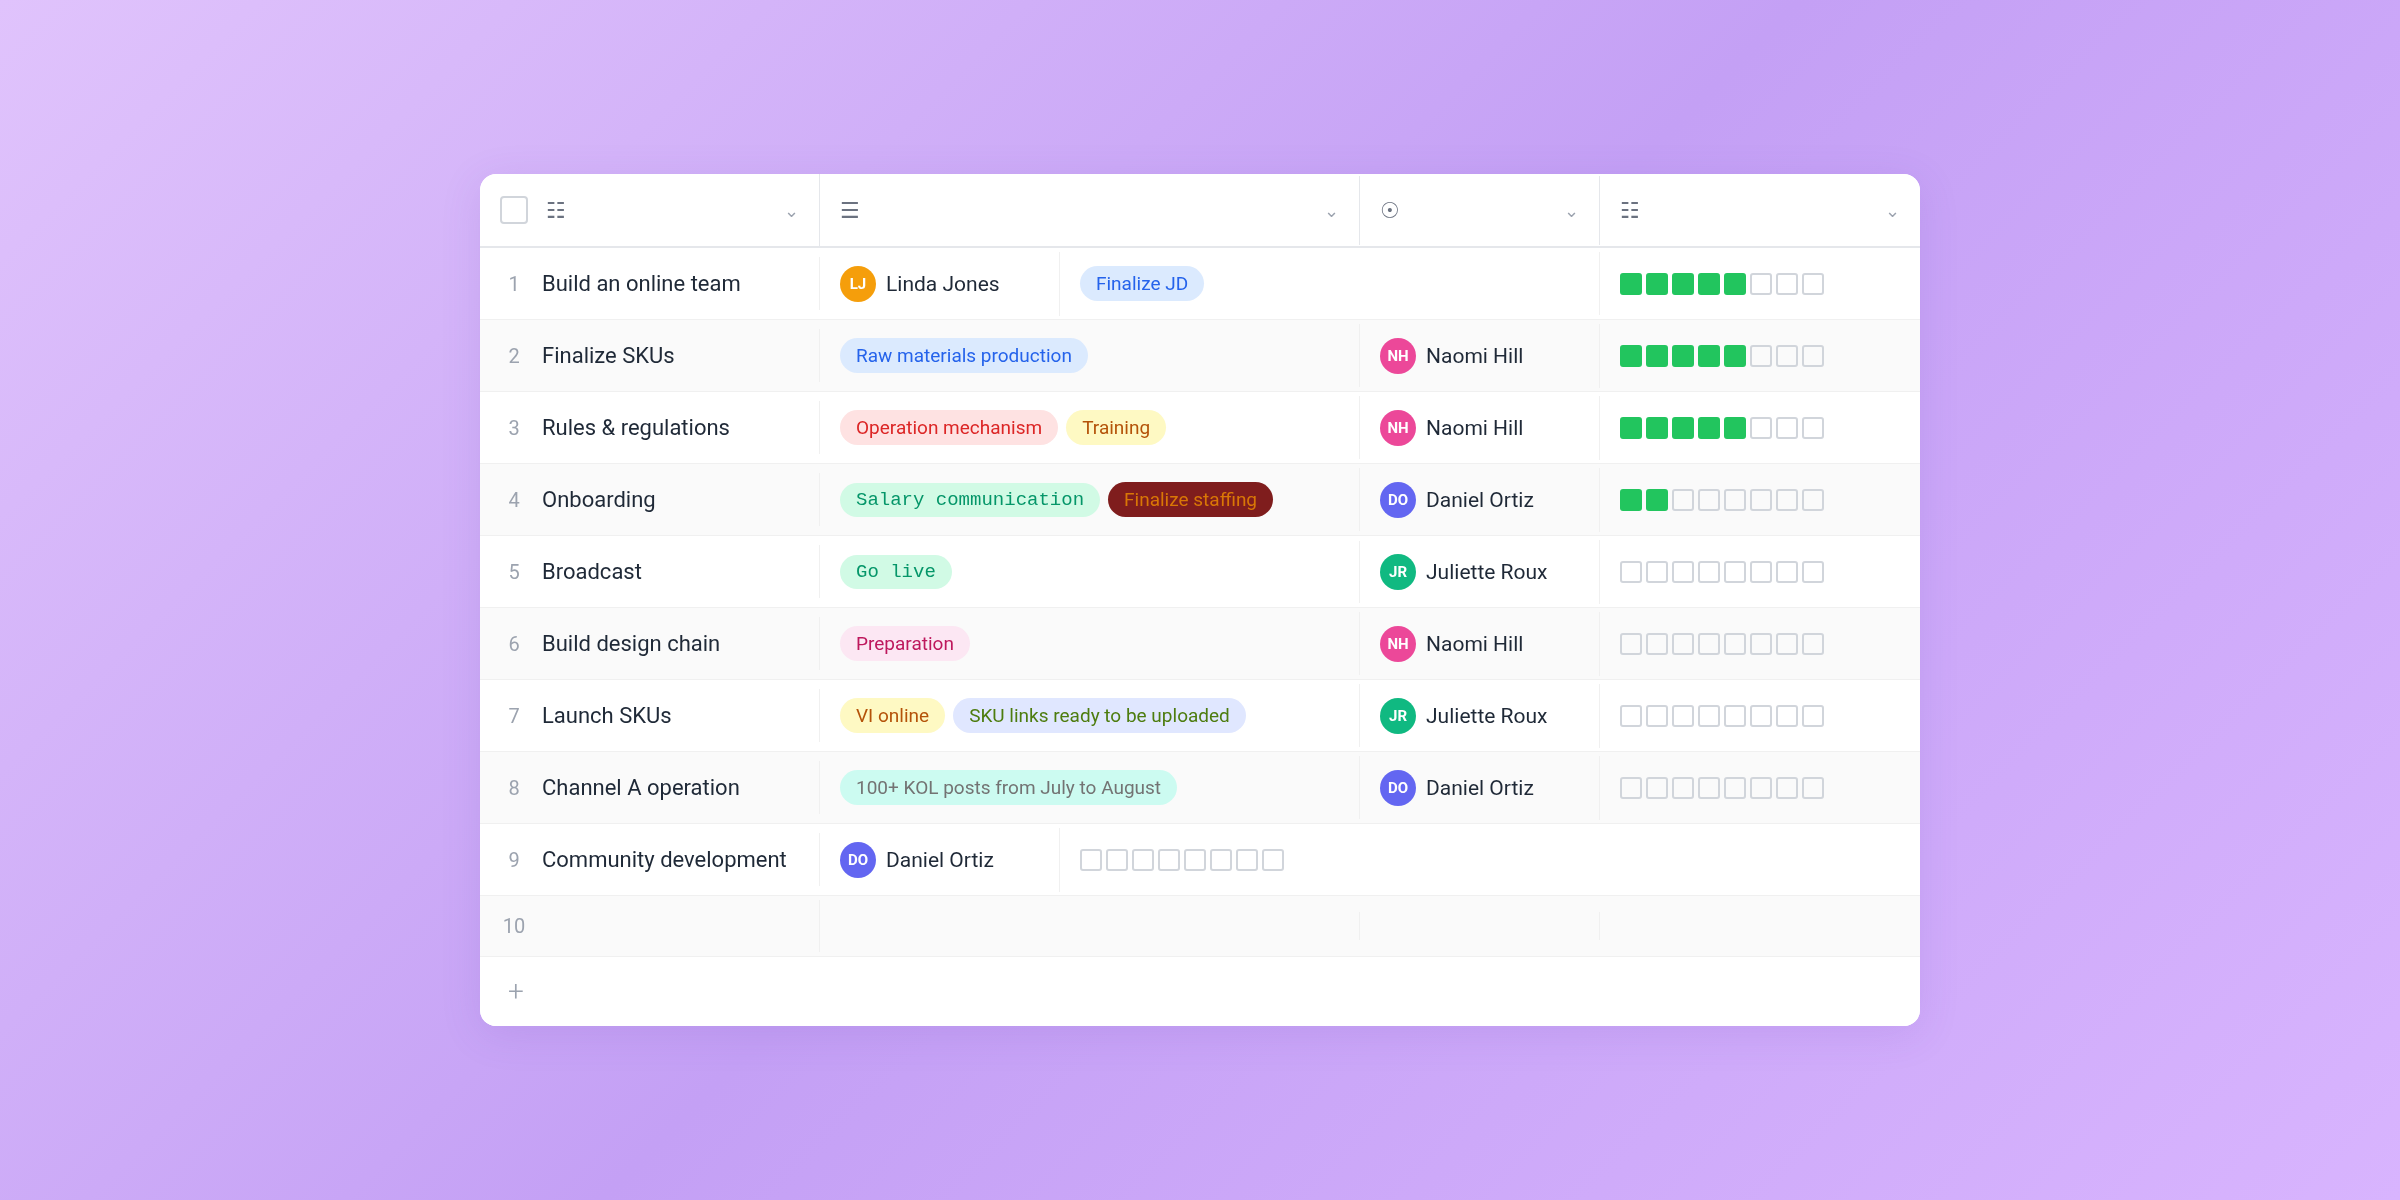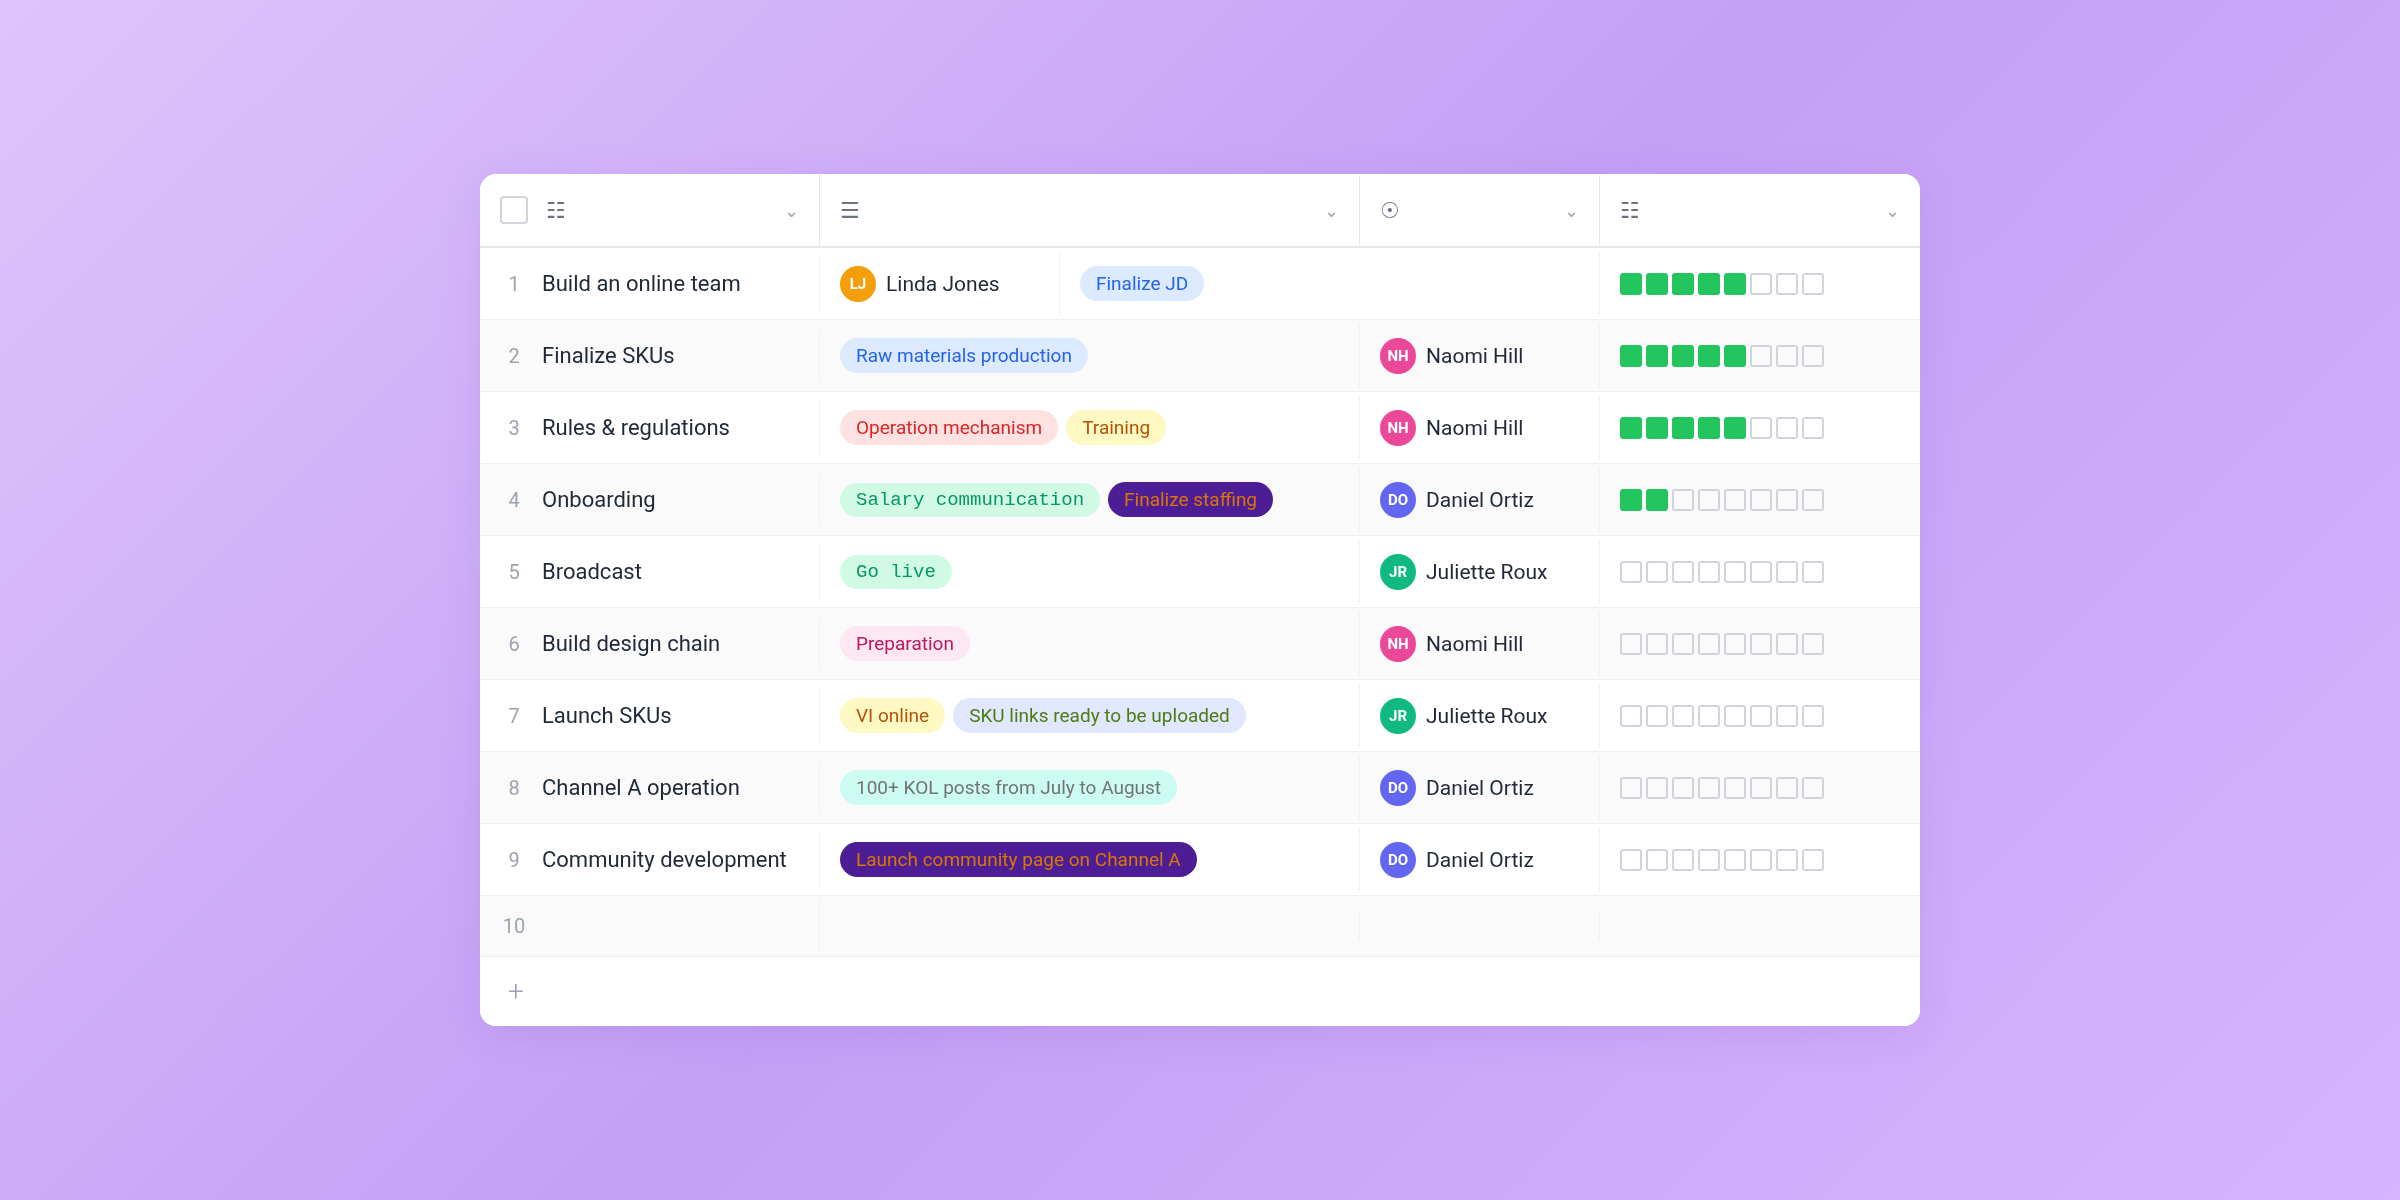--- a/index.html
+++ b/index.html
@@ -131,21 +131,21 @@
       font-weight: 400;
       white-space: nowrap;
     }
     .tag-blue { background: #dbeafe; color: #2563eb; }
     .tag-green { background: #d1fae5; color: #059669; font-family: Liberation Mono, monospace; }
     .tag-orange { background: #fee2e2; color: #dc2626; }
     .tag-yellow { background: #fef9c3; color: #b45309; }
     .tag-pink { background: #fce7f3; color: #be185d; }
     .tag-teal { background: #ccfbf1; color: #737373; }
     .tag-indigo { background: #e0e7ff; color: #4d7c0f; }
-    .tag-peach { background: #4c1d95; color: #d97706; }
+    .tag-peach { background: #7f1d1d; color: #d97706; }
     .owner-name {
       font-size: 21px;
       color: #1f2937;
     }
     
     .progress-squares {
       display: flex;
       gap: 4px;
       flex-wrap: nowrap;
     }
@@ -419,23 +419,20 @@
             <div class="sq"></div>
             <div class="sq"></div>
           </div>
         </div>
       </div>
       <div class="table-row">
         <div class="cell milestone-cell">
           <span class="row-num">9</span>
           <span class="milestone-name">Community development</span>
         </div>
-        <div class="cell action-cell">
-          <span class="tag tag-peach">Launch community page on Channel A</span>
-        </div>
         <div class="cell owner-cell">
           <div class="avatar-img" style="background: rgb(99, 102, 241);">DO</div>
           <span class="owner-name">Daniel Ortiz</span>
         </div>
         <div class="cell progress-cell">
           <div class="progress-squares">
             <div class="sq"></div>
             <div class="sq"></div>
             <div class="sq"></div>
             <div class="sq"></div>

